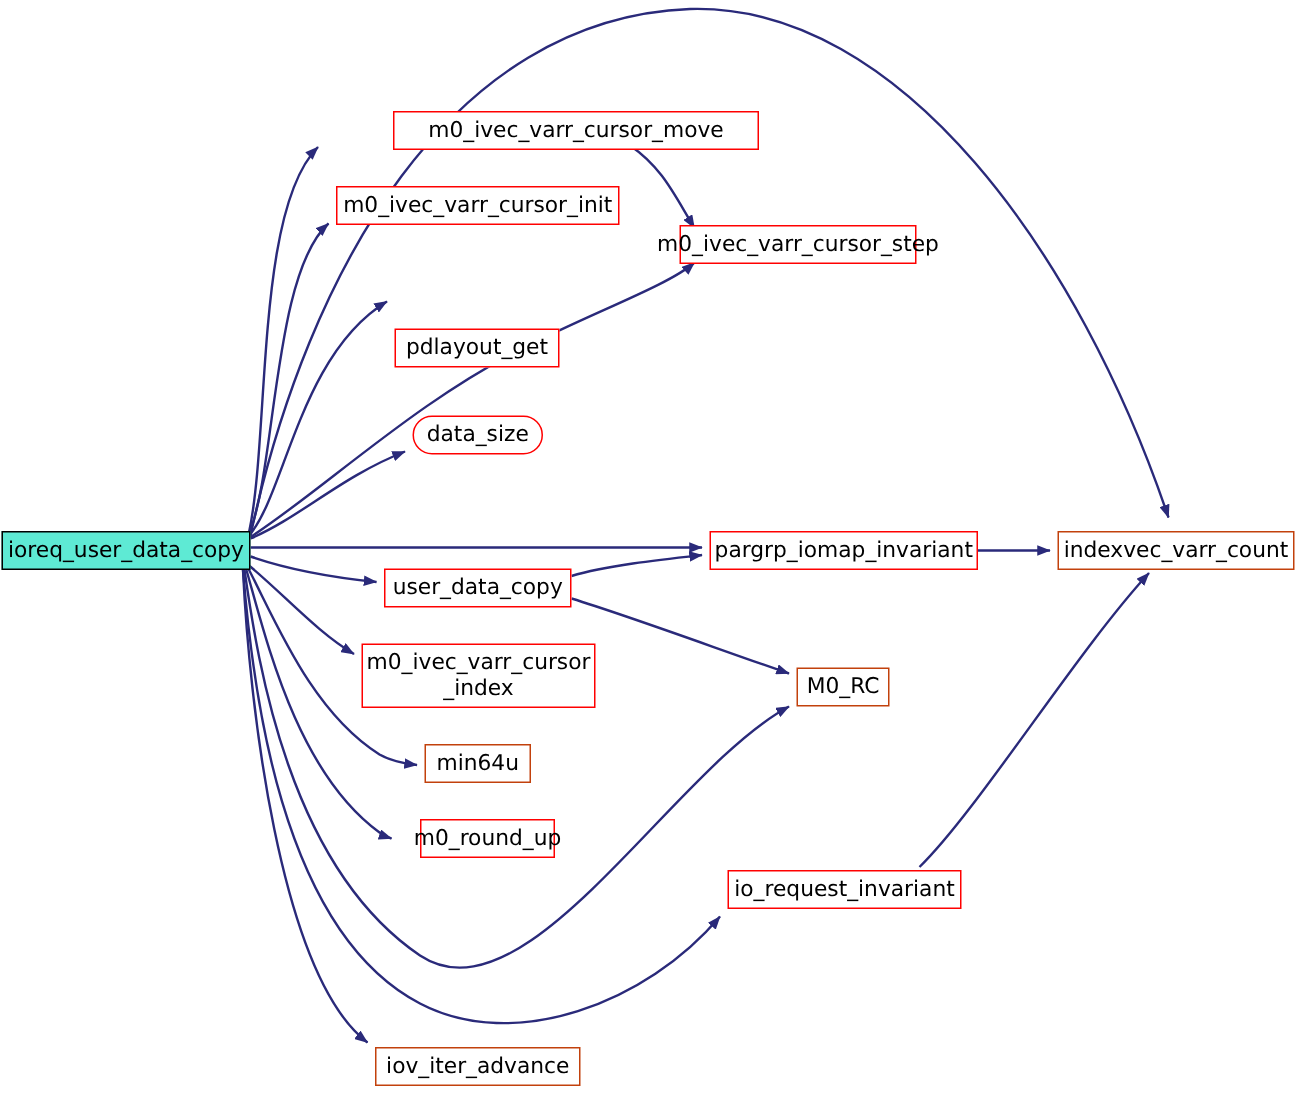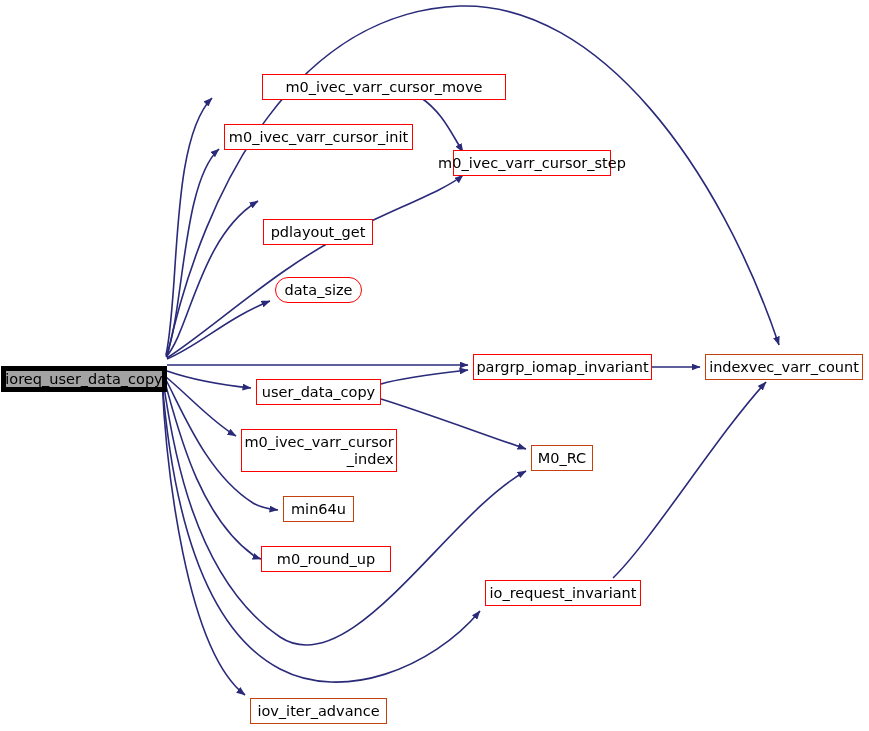--- a/index.html
+++ b/index.html
@@ -37,23 +37,22 @@
     font-size: 14.5px;
     line-height: 17px;
     white-space: pre;
     letter-spacing: 0px;
     z-index: 5;
   }
   .node.black {
     border: 1px solid #c2410c;
   }
   .node.root {
-    background: #a3a3a3;
-    border: 5px solid #000000;
-    margin-top: 12px;
+    background: #5eead4;
+    border: 1px solid #000000;
   }
 </style>
 </head>
 <body>
 
 <div id="graph">
 
   <svg id="edges" viewBox="0 0 869 731" xmlns="http://www.w3.org/2000/svg">
     <defs>
       <marker id="arrow" markerWidth="9" markerHeight="7" refX="8.5" refY="3.5" orient="auto" markerUnits="userSpaceOnUse">
@@ -86,22 +85,22 @@
   <div id="node-layer">
       <div class="node root" style="left: 1px; top: 354px; width: 166px; height: 26px;">ioreq_user_data_copy</div>
       <div class="node" style="left: 217px; top: 74px; width: 244px; height: 26px; margin-left: 45px;">m0_ivec_varr_cursor_move</div>
       <div class="node" style="left: 224px; top: 124px; width: 189px; height: 26px;">m0_ivec_varr_cursor_init</div>
       <div class="node" style="left: 263px; top: 176px; width: 110px; height: 26px; margin-top: 43px;">pdlayout_get</div>
       <div class="node" style="left: 275px; top: 277px; width: 87px; height: 26px; border-radius: 13px;">data_size</div>
       <div class="node" style="left: 453px; top: 150px; width: 158px; height: 26px;">m0_ivec_varr_cursor_step</div>
       <div class="node" style="left: 473px; top: 354px; width: 179px; height: 26px;">pargrp_iomap_invariant</div>
       <div class="node black" style="left: 705px; top: 354px; width: 158px; height: 26px;">indexvec_varr_count</div>
       <div class="node" style="left: 256px; top: 379px; width: 125px; height: 26px;">user_data_copy</div>
-      <div class="node" style="left: 241px; top: 429px; width: 156px; height: 43px; text-align: right;">m0_ivec_varr_cursor
+      <div class="node" style="left: 241px; top: 429px; width: 156px; height: 43px;">m0_ivec_varr_cursor
 _index</div>
       <div class="node black" style="left: 283px; top: 496px; width: 71px; height: 26px;">min64u</div>
-      <div class="node" style="left: 261px; top: 546px; width: 130px; height: 26px;">m0_round_up</div>
+      <div class="node" style="left: 280px; top: 546px; width: 90px; height: 26px;">m0_round_up</div>
       <div class="node black" style="left: 531px; top: 445px; width: 62px; height: 26px;">M0_RC</div>
       <div class="node" style="left: 485px; top: 580px; width: 156px; height: 26px;">io_request_invariant</div>
       <div class="node black" style="left: 250px; top: 698px; width: 137px; height: 26px; text-align: right;">iov_iter_advance</div>
     </div>
 
 </div>
 
 </body></html>

